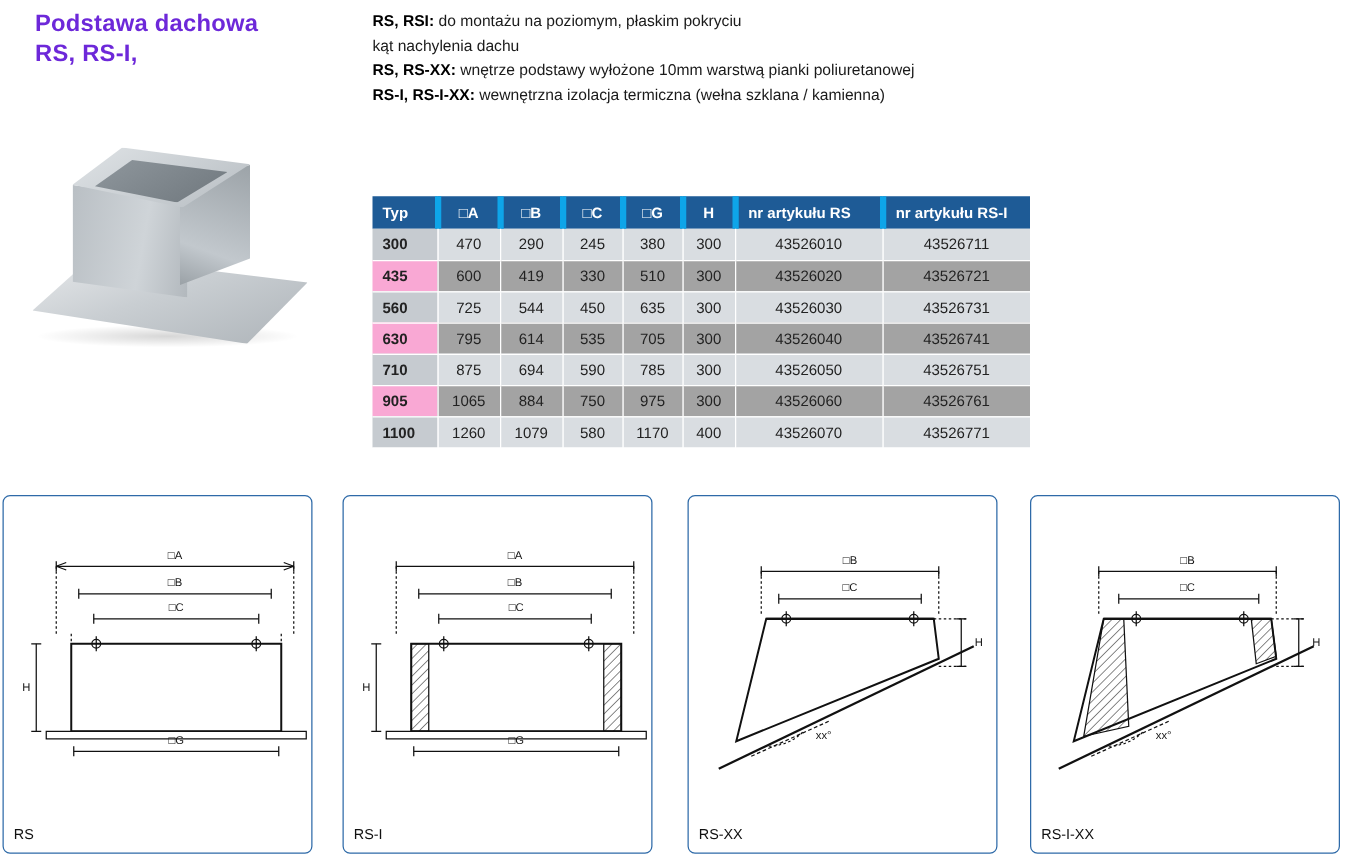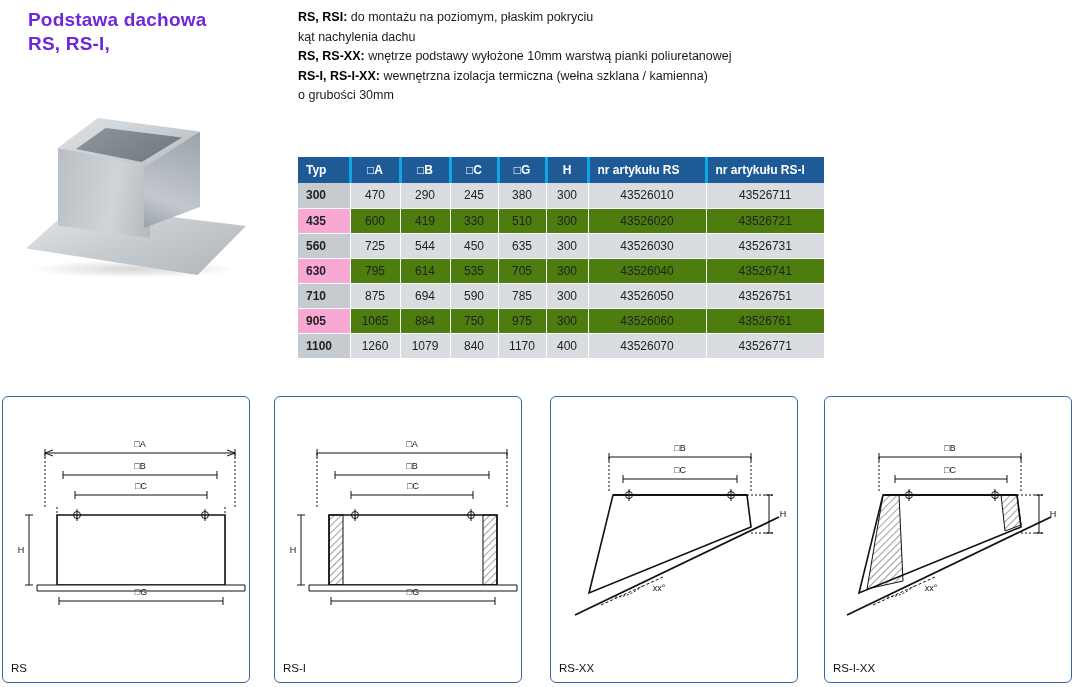--- a/index.html
+++ b/index.html
@@ -99,21 +99,21 @@
     width: 526px;
     font-size: 12px;
   }
   thead th {
     background: #1e5b96;
     color: #ffffff;
     font-weight: bold;
     font-size: 12px;
     height: 26px;
     text-align: center;
-    border-right: 3px solid #0ea5e9;
+    border-right: 5px solid #0ea5e9;
     padding: 0 4px;
   }
   thead th:last-child { border-right: none; }
   thead th.col-typ { text-align: left; padding-left: 8px; }
   thead th.col-art { text-align: left; padding-left: 8px; }
 
   tbody td {
     height: 25px;
     text-align: center;
     font-size: 12px;
@@ -122,21 +122,21 @@
     border-bottom: 1px solid #ffffff;
     background: #d9dde1;
   }
   tbody td:last-child { border-right: none; }
   tbody td.typ {
     font-weight: bold;
     text-align: left;
     padding-left: 8px;
     background: #c6cbd0;
   }
-  tbody tr.alt td { background: #4d7c0f; }
+  tbody tr.alt td { background: #a3a3a3; }
   tbody tr.alt td.typ { background: #f9a8d4; }
 
   
   .c-typ { width: 52px; }
   .c-a   { width: 50px; }
   .c-b   { width: 50px; }
   .c-c   { width: 48px; }
   .c-g   { width: 48px; }
   .c-h   { width: 42px; }
   .c-rs  { width: 118px; }
@@ -198,21 +198,20 @@
     <p>
       <b>RS, RSI:</b><span> do montażu na poziomym, płaskim pokryciu</span>
     </p>
     <p>kąt nachylenia dachu</p>
     <p>
       <b>RS, RS-XX:</b><span> wnętrze podstawy wyłożone 10mm warstwą pianki poliuretanowej</span>
     </p>
     <p>
       <b>RS-I,  RS-I-XX:</b><span> wewnętrzna izolacja termiczna (wełna szklana / kamienna)</span>
     </p>
-    <p>o grubości 30mm</p>
   </div>
 
   <div class="table-wrap">
     <table>
       <colgroup>
         <col class="c-typ">
           <col class="c-a">
           <col class="c-b">
           <col class="c-c">
         <col class="c-g">
@@ -290,21 +289,21 @@
           <td>750</td>
           <td>975</td>
           <td>300</td>
           <td>43526060</td>
           <td>43526761</td>
         </tr>
         <tr>
           <td class="typ">1100</td>
           <td>1260</td>
           <td>1079</td>
-          <td>840</td>
+          <td>580</td>
           <td>1170</td>
           <td>400</td>
           <td>43526070</td>
           <td>43526771</td>
         </tr>
       </tbody>
     </table>
   </div>
 
   <div class="panels">

